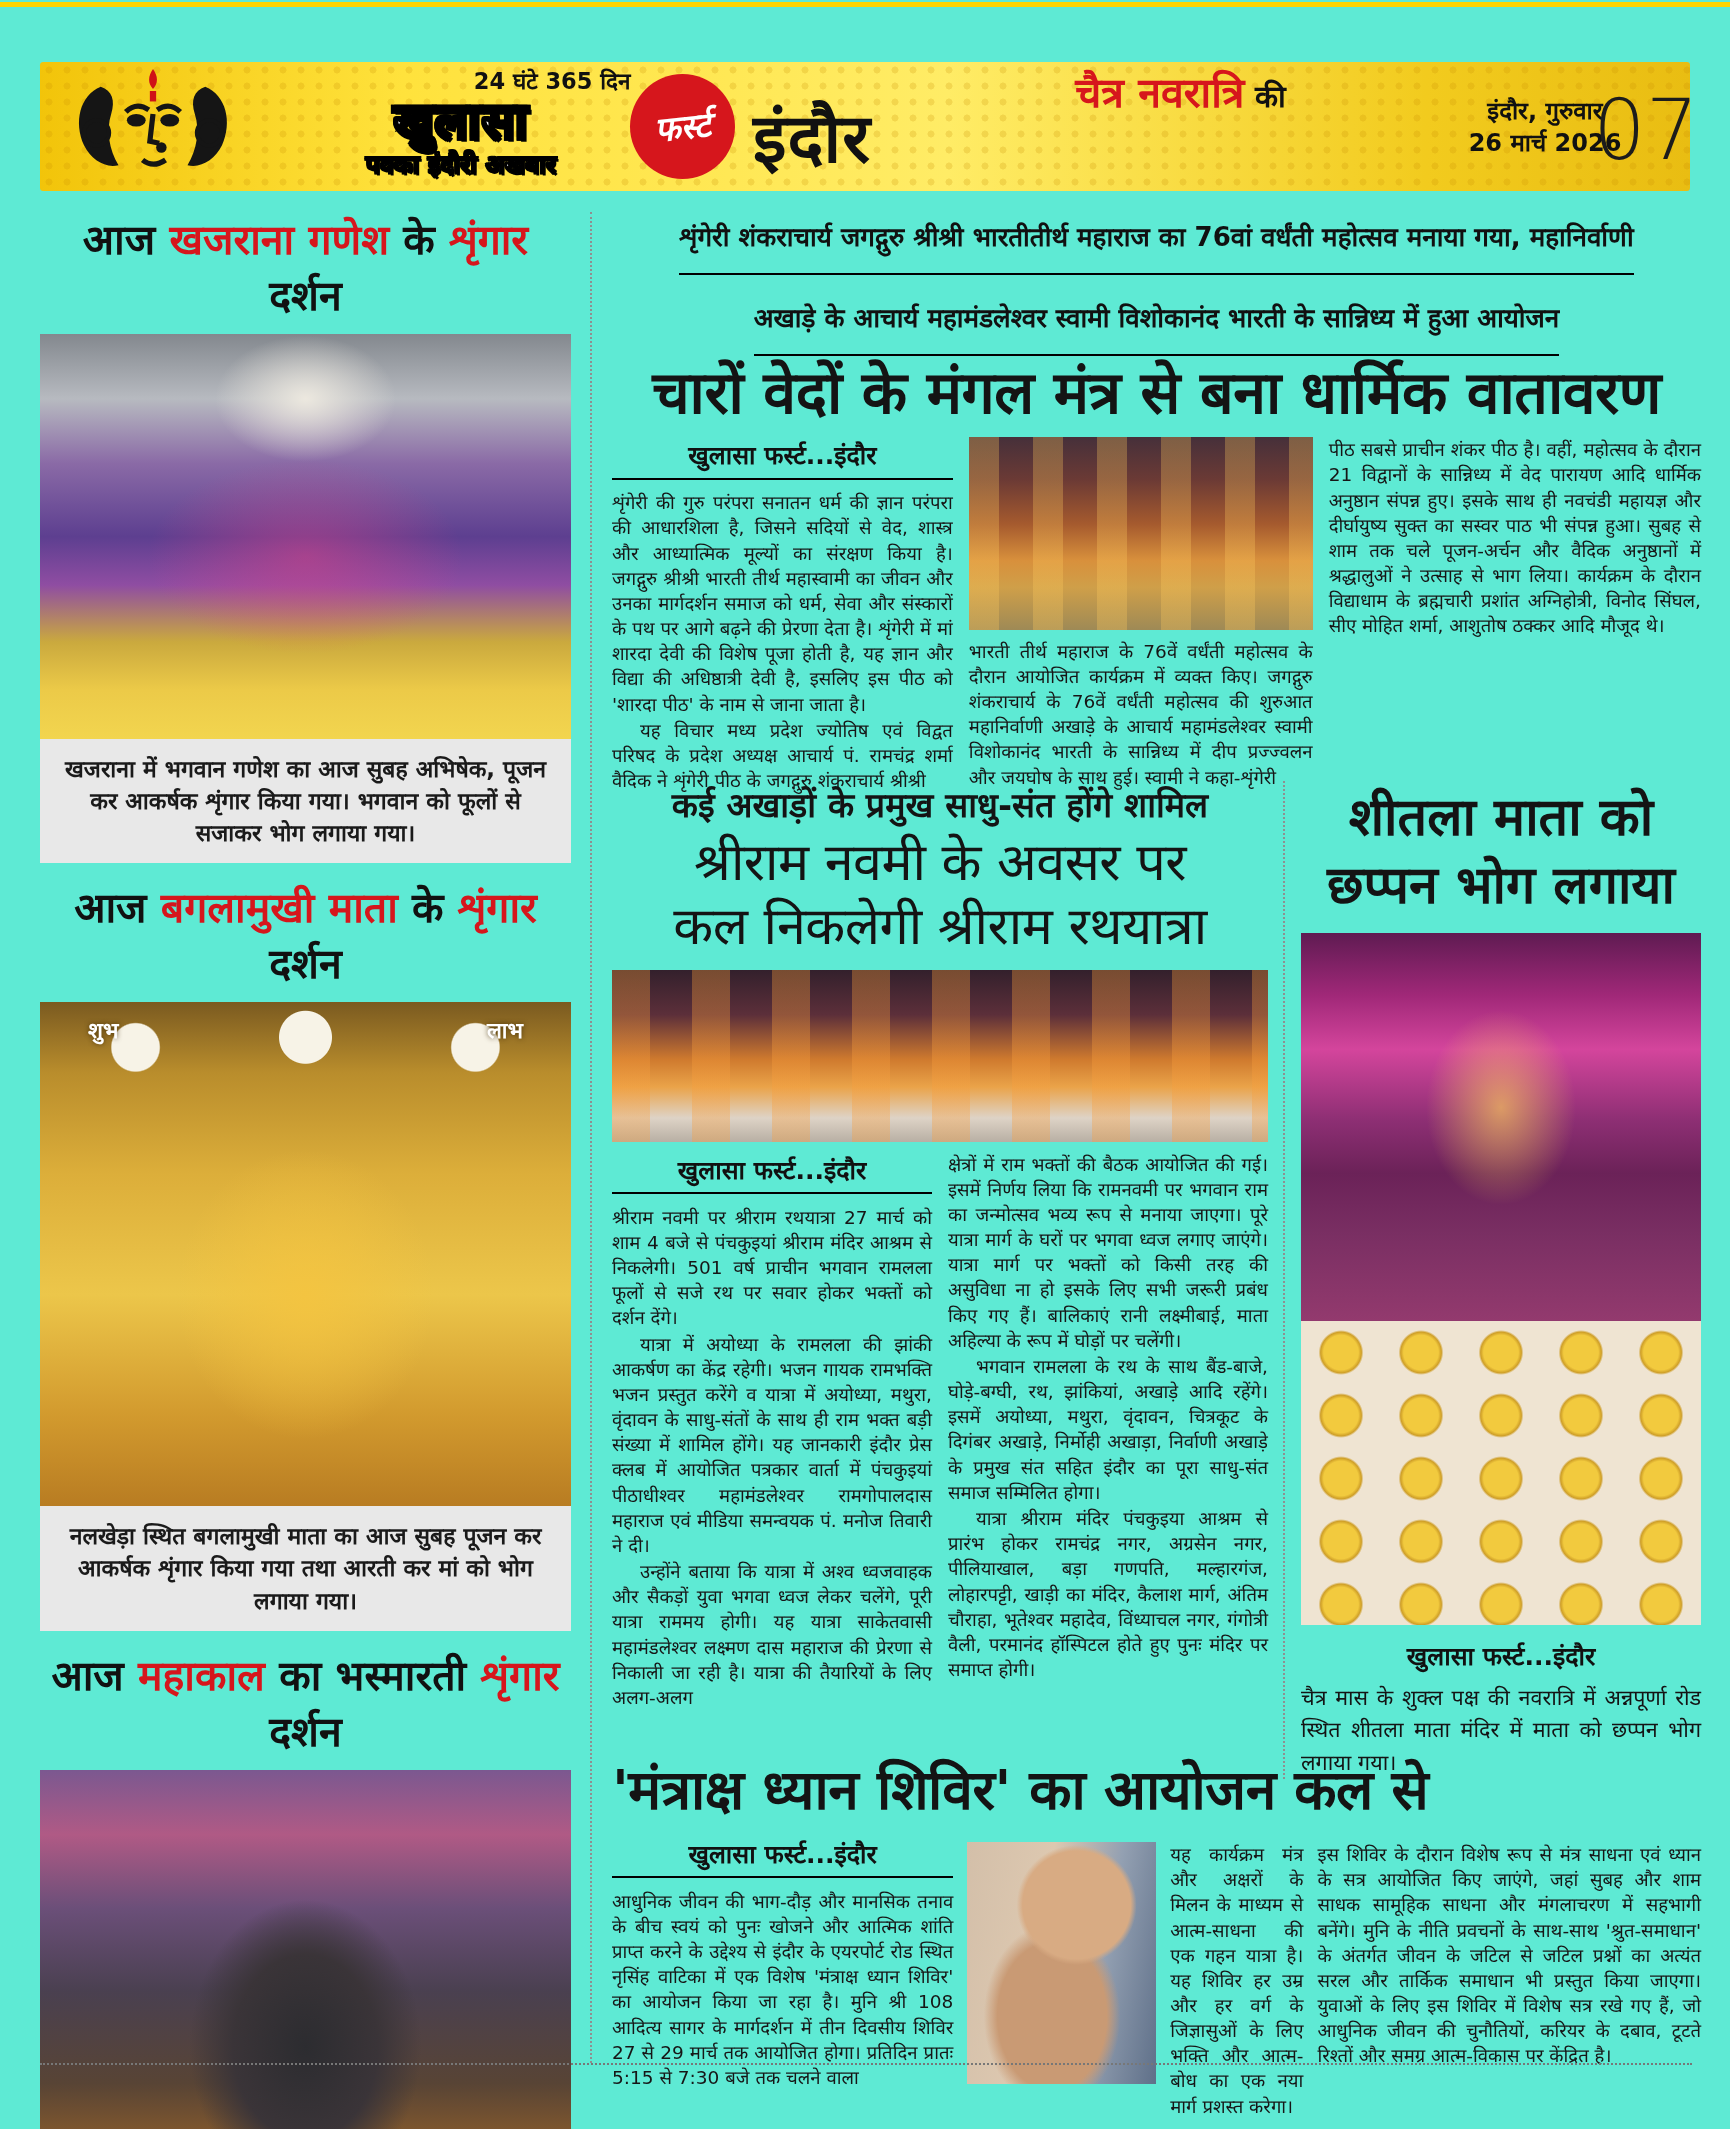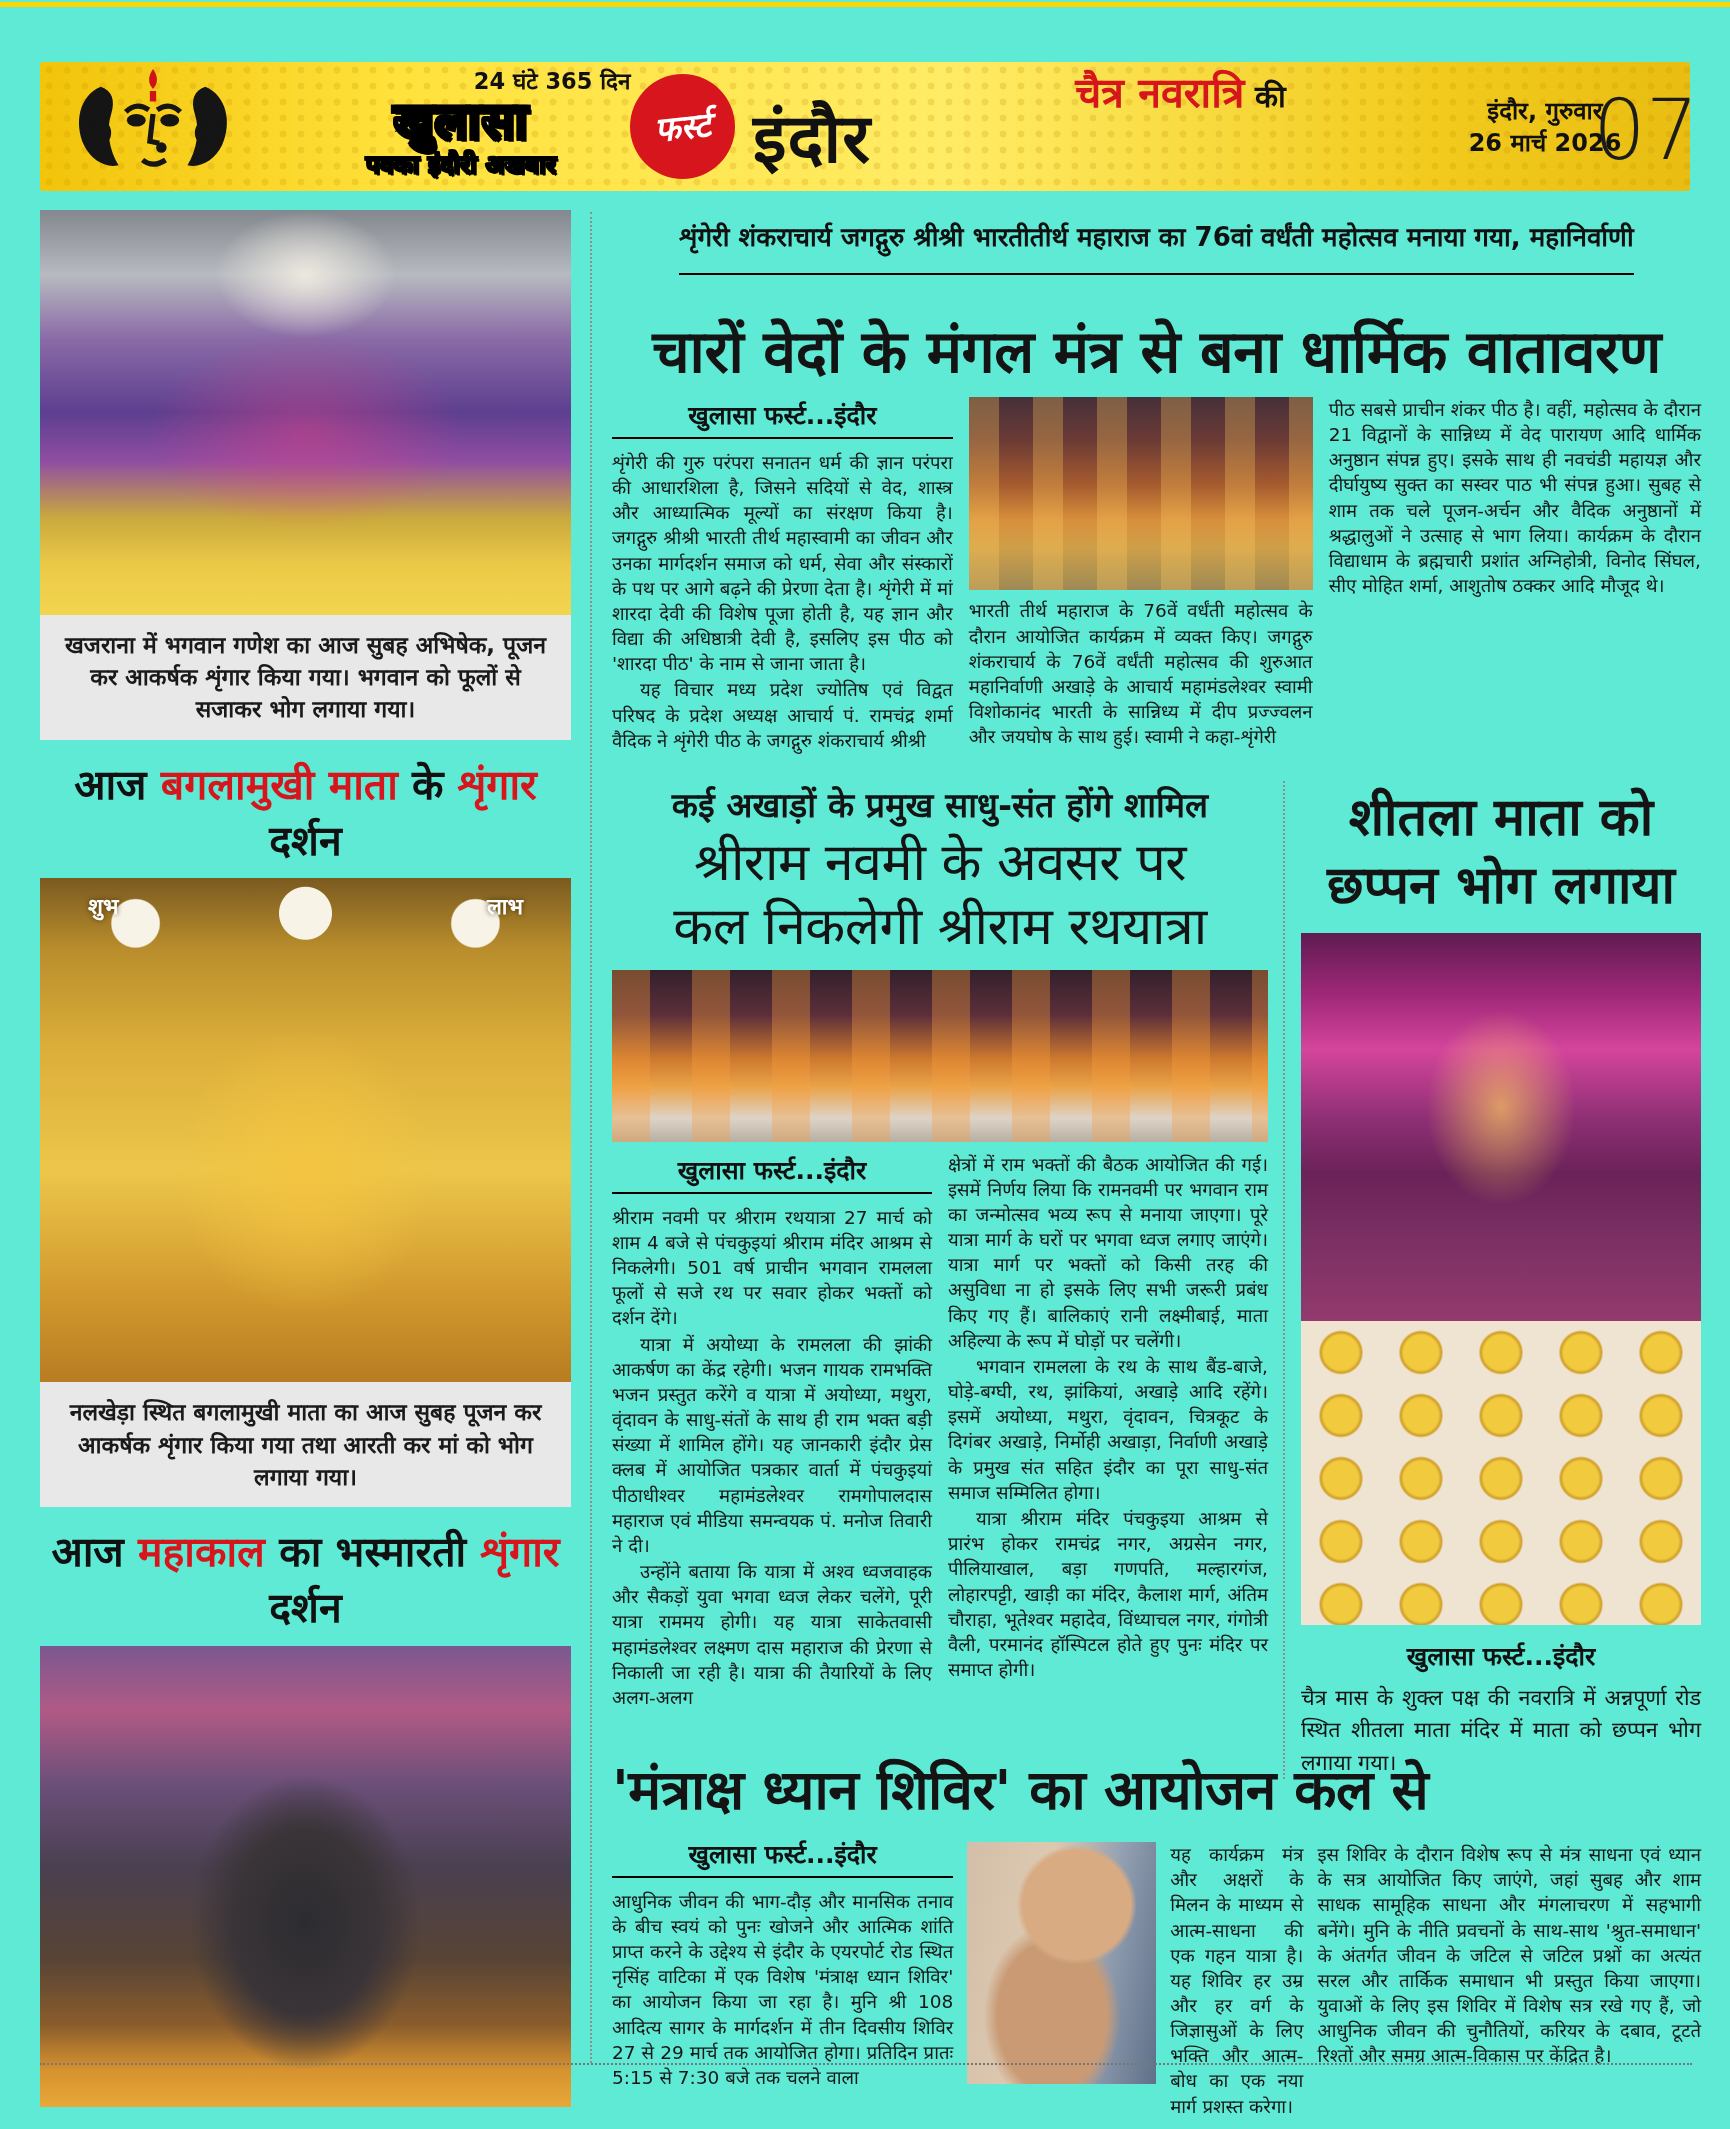--- a/index.html
+++ b/index.html
@@ -187,20 +187,21 @@
       <div>इंदौर, गुरुवार</div>
       <div>26 मार्च 2026</div>
     </div>
 
     <div class="m-abs pagenum">07</div>
   </div>
 
   <div class="left-col">
 
     <div class="lc-story">
+      <div class="sec-head lc-head"><span>आज </span><span class="red">खजराना गणेश</span><span> के </span><span class="red">शृंगार</span><span> दर्शन</span></div>
       <div class="photo ph-khajrana"></div>
       <div class="caption-box">खजराना में भगवान गणेश का आज सुबह अभिषेक, पूजन कर आकर्षक शृंगार किया गया। भगवान को फूलों से सजाकर भोग लगाया गया।</div>
     </div>
 
     <div class="lc-story">
       <div class="sec-head lc-head"><span>आज </span><span class="red">बगलामुखी माता</span><span> के </span><span class="red">शृंगार</span><span> दर्शन</span></div>
       <div class="photo ph-baglamukhi">
         <span class="ph-label l1">शुभ</span>
         <span class="ph-label l2">लाभ</span>
       </div>
@@ -212,20 +213,21 @@
       <div class="photo ph-mahakal"></div>
 
     </div>
   </div>
 
   <div class="sep-main dotted-v"></div>
 
   <div class="top-story">
     <div class="kicker">
       <span>शृंगेरी शंकराचार्य जगद्गुरु श्रीश्री भारतीतीर्थ महाराज का 76वां वर्धंती महोत्सव मनाया गया, महानिर्वाणी</span><br><br>
+      <span>अखाड़े के आचार्य महामंडलेश्वर स्वामी विशोकानंद भारती के सान्निध्य में हुआ आयोजन</span>
     </div>
     <div class="ts-headline">चारों वेदों के मंगल मंत्र से बना धार्मिक वातावरण</div>
     <div class="ts-row">
       <div class="ts-c1">
         <div class="byline">खुलासा फर्स्ट...इंदौर</div>
         <div class="rule"></div>
         <div class="body-txt">
           <p>शृंगेरी की गुरु परंपरा सनातन धर्म की ज्ञान परंपरा की आधारशिला है, जिसने सदियों से वेद, शास्त्र और आध्यात्मिक मूल्यों का संरक्षण किया है। जगद्गुरु श्रीश्री भारती तीर्थ महास्वामी का जीवन और उनका मार्गदर्शन समाज को धर्म, सेवा और संस्कारों के पथ पर आगे बढ़ने की प्रेरणा देता है। शृंगेरी में मां शारदा देवी की विशेष पूजा होती है, यह ज्ञान और विद्या की अधिष्ठात्री देवी है, इसलिए इस पीठ को 'शारदा पीठ' के नाम से जाना जाता है।</p>
           <p>यह विचार मध्य प्रदेश ज्योतिष एवं विद्वत परिषद के प्रदेश अध्यक्ष आचार्य पं. रामचंद्र शर्मा वैदिक ने शृंगेरी पीठ के जगद्गुरु शंकराचार्य श्रीश्री</p>
         </div>

